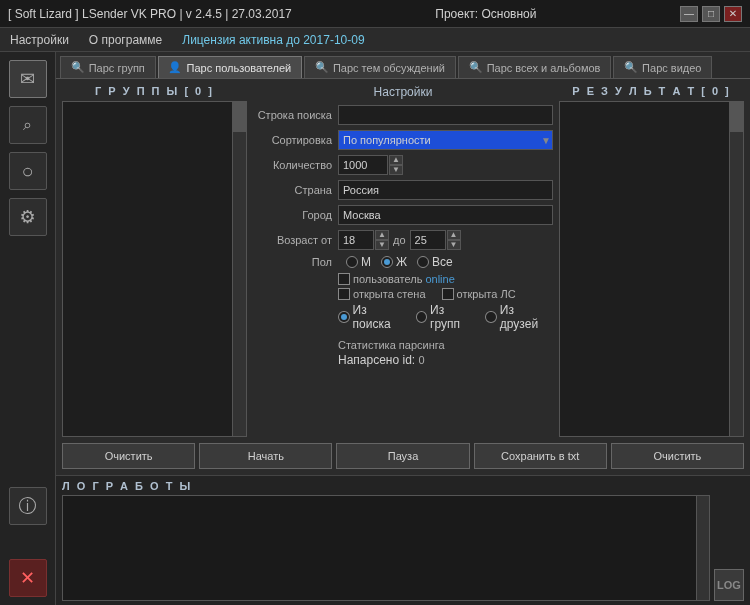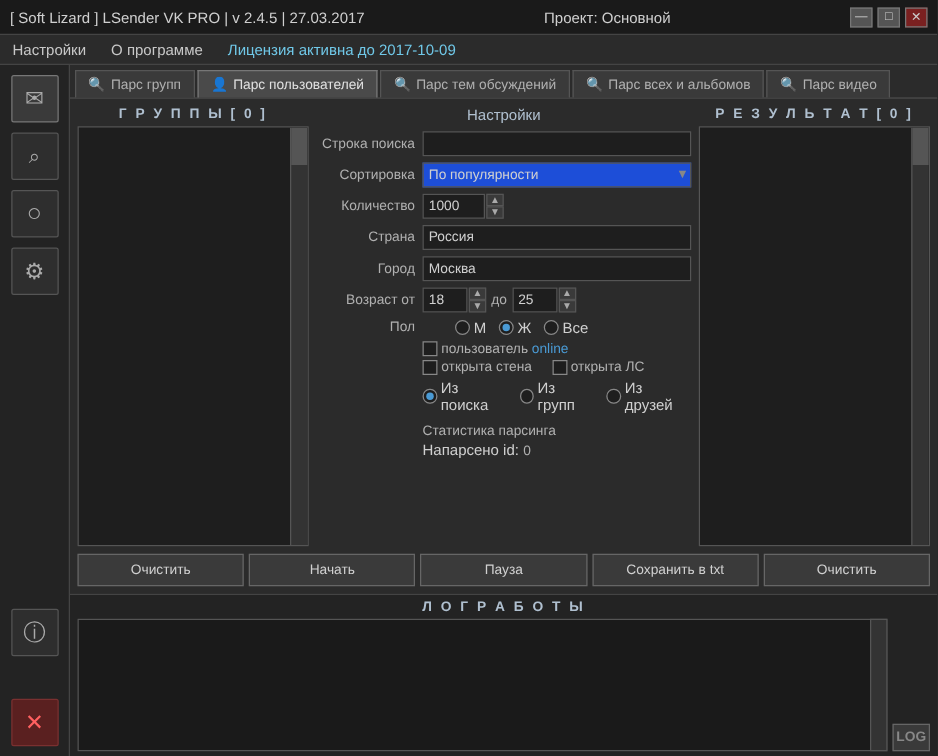--- a/index.html
+++ b/index.html
@@ -265,21 +265,21 @@
       display: flex;
       align-items: center;
       gap: 4px;
     }
     .age-label { color: #b0b0b0; font-size: 11px; }
 
     
     .radio-row {
       display: flex;
       align-items: center;
-      gap: 26px;
+      gap: 8px;
       margin-bottom: 4px;
     }
     .radio-group {
       display: flex;
       align-items: center;
       gap: 10px;
     }
     .radio-item {
       display: flex;
       align-items: center;
@@ -372,21 +372,21 @@
     
     #log-section {
       background: #232323;
       border-top: 1px solid #444;
       padding: 4px 6px;
       height: 130px;
       display: flex;
       flex-direction: column;
     }
     #log-title {
-      text-align: center;
+      text-align: left;
       color: #b0c0d0;
       font-size: 11px;
       letter-spacing: 2px;
       font-weight: bold;
       margin-bottom: 3px;
     }
     #log-content {
       flex: 1;
       display: flex;
       position: relative;
@@ -406,21 +406,21 @@
       position: absolute;
       right: 34px;
       top: 0; bottom: 0;
       width: 14px;
       background: #333;
       border: 1px solid #555;
     }
     #log-icon {
       position: absolute;
       right: 0; bottom: 0;
-      width: 30px; height: 22px;
+      width: 30px; height: 32px;
       background: #3a3a3a;
       border: 1px solid #666;
       display: flex;
       align-items: center;
       justify-content: center;
       cursor: pointer;
       color: #888;
       font-size: 11px;
       font-weight: bold;
     }

